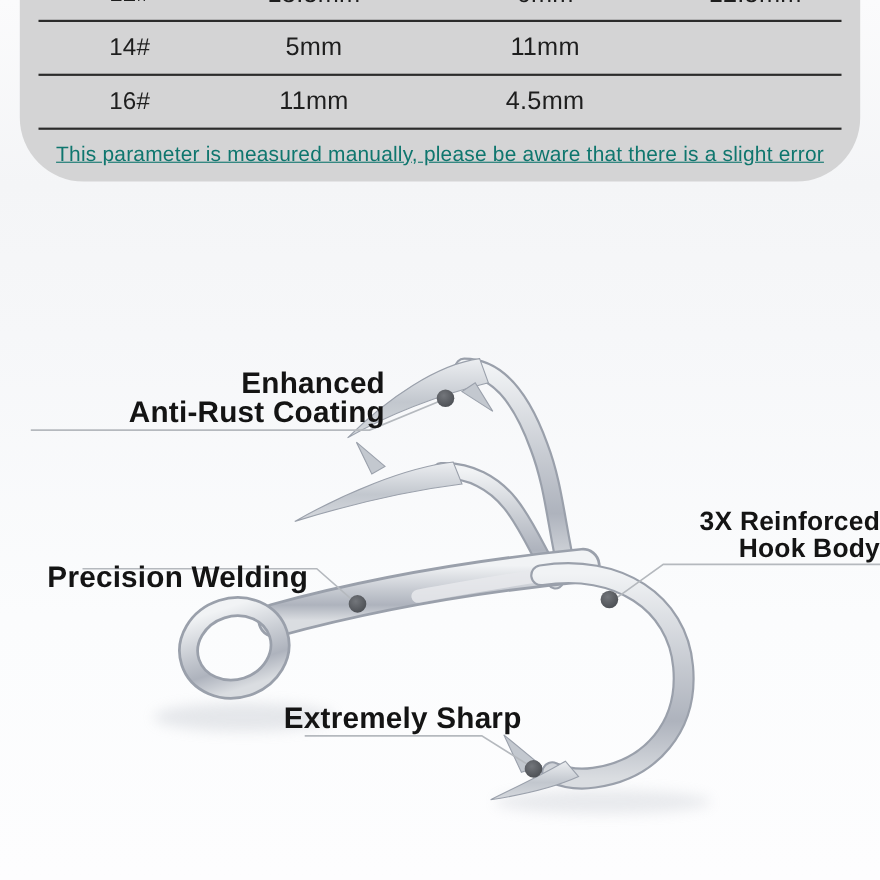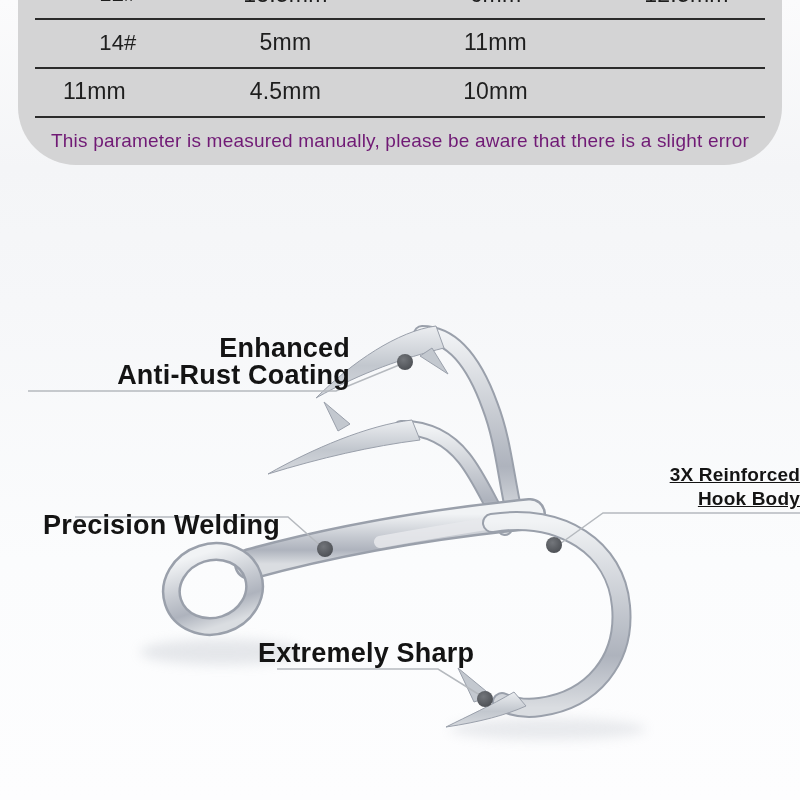--- a/index.html
+++ b/index.html
@@ -30,35 +30,35 @@
   .trow-12{top:-30px;height:48px;}
   .trow-14{top:18px;height:49px;}
   .trow-16{top:67px;height:49px;}
   .divider{position:absolute;left:17px;right:17px;height:2px;background:#2b2b2b;}
   .div-1{top:18px;} .div-2{top:67px;} .div-3{top:116px;}
   .note-bar{
     position:absolute;top:116px;left:0;width:100%;height:49px;
     display:flex;align-items:center;justify-content:center;
   }
   .note-bar span{
-    color:#701a75;font-size:19px;font-weight:400;letter-spacing:0.2px;white-space:nowrap;
+    color:#0f766e;font-size:19px;font-weight:400;letter-spacing:0.2px;white-space:nowrap;text-decoration:underline;
   }
 
   
   .figure-svg{position:absolute;left:0;top:0;width:800px;height:800px;}
 
   
   .callout{
     position:absolute;font-weight:700;color:#141414;
     font-size:27px;line-height:27px;text-align:right;letter-spacing:0.2px;
   }
   .callout .cline{display:block;white-space:nowrap;}
   .co-antirust{left:30px;top:335px;width:320px;}
   .co-welding{left:40px;top:487px;width:240px;margin-top:25px;}
-  .co-hookbody{left:563px;top:463px;width:237px;line-height:24px;font-size:19px;text-decoration:underline;}
+  .co-hookbody{left:563px;top:463px;width:237px;line-height:24px;font-size:24px;}
   .co-hookbody .cline{line-height:24px;}
   .co-sharp{left:258px;top:640px;width:202px;}
 </style>
 </head>
 <body>
 
 <div class="page">
 
   <div class="spec-panel">
     <div class="trow trow-12">
@@ -70,23 +70,23 @@
     <div class="divider div-1"></div>
 
     <div class="trow trow-14">
       <div class="size-cell">14#</div>
       <div>5mm</div>
       <div>11mm</div>
     </div>
     <div class="divider div-2"></div>
 
     <div class="trow trow-16">
+      <div class="size-cell">16#</div>
       <div>11mm</div>
       <div>4.5mm</div>
-      <div>10mm</div>
     </div>
     <div class="divider div-3"></div>
 
     <div class="note-bar">
       <span>This parameter is measured manually, please be aware that there is a slight error</span>
     </div>
   </div>
 
   <svg class="figure-svg" viewBox="0 0 800 800" aria-hidden="true">
     <defs>

